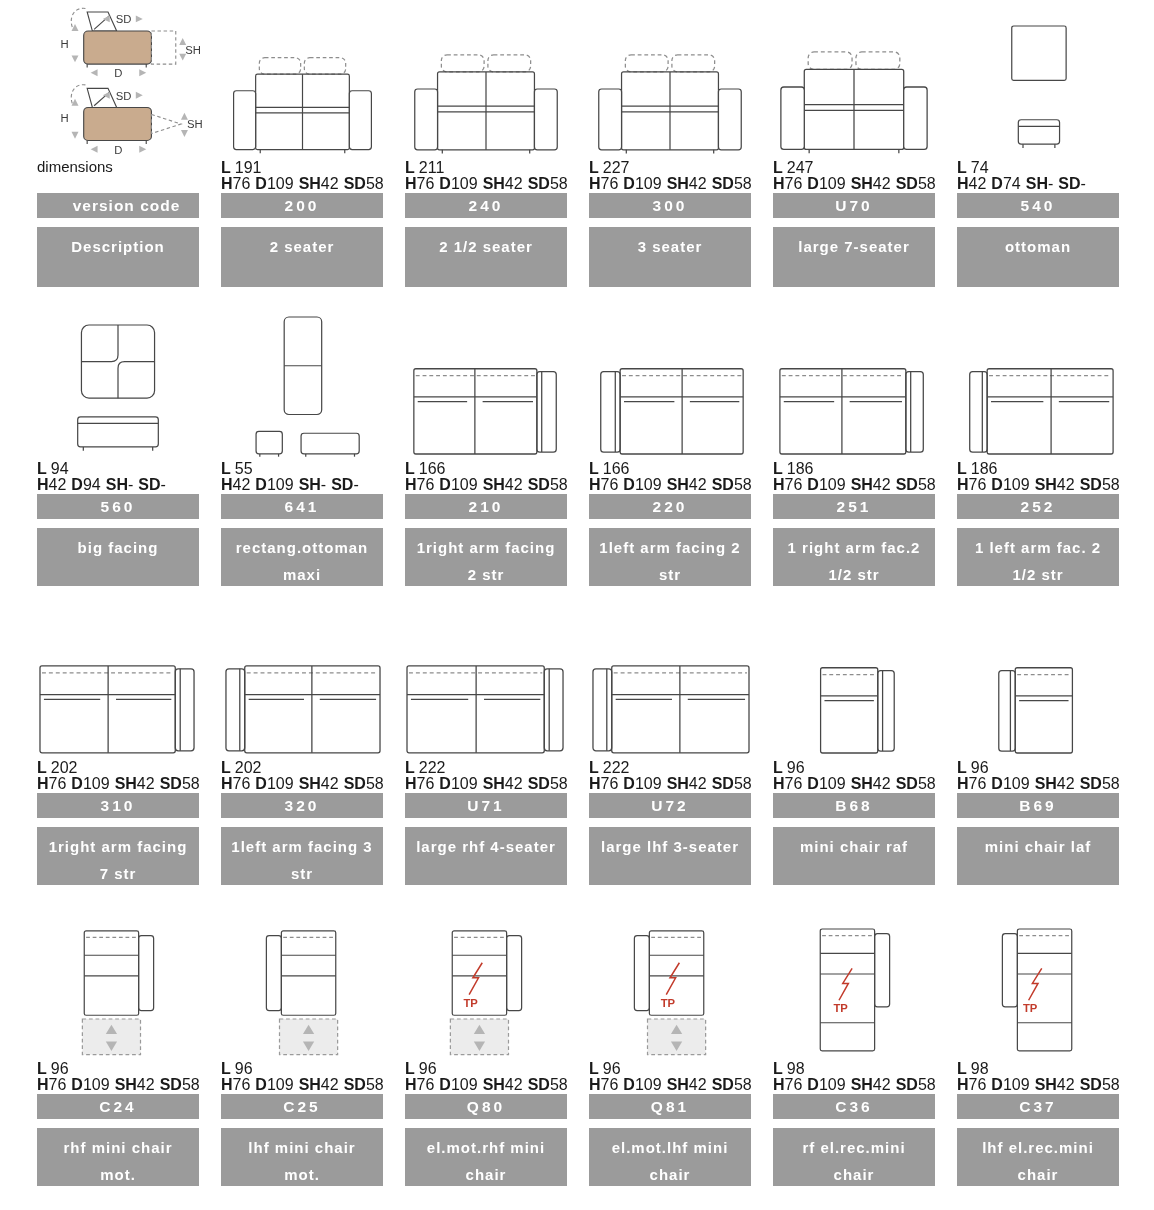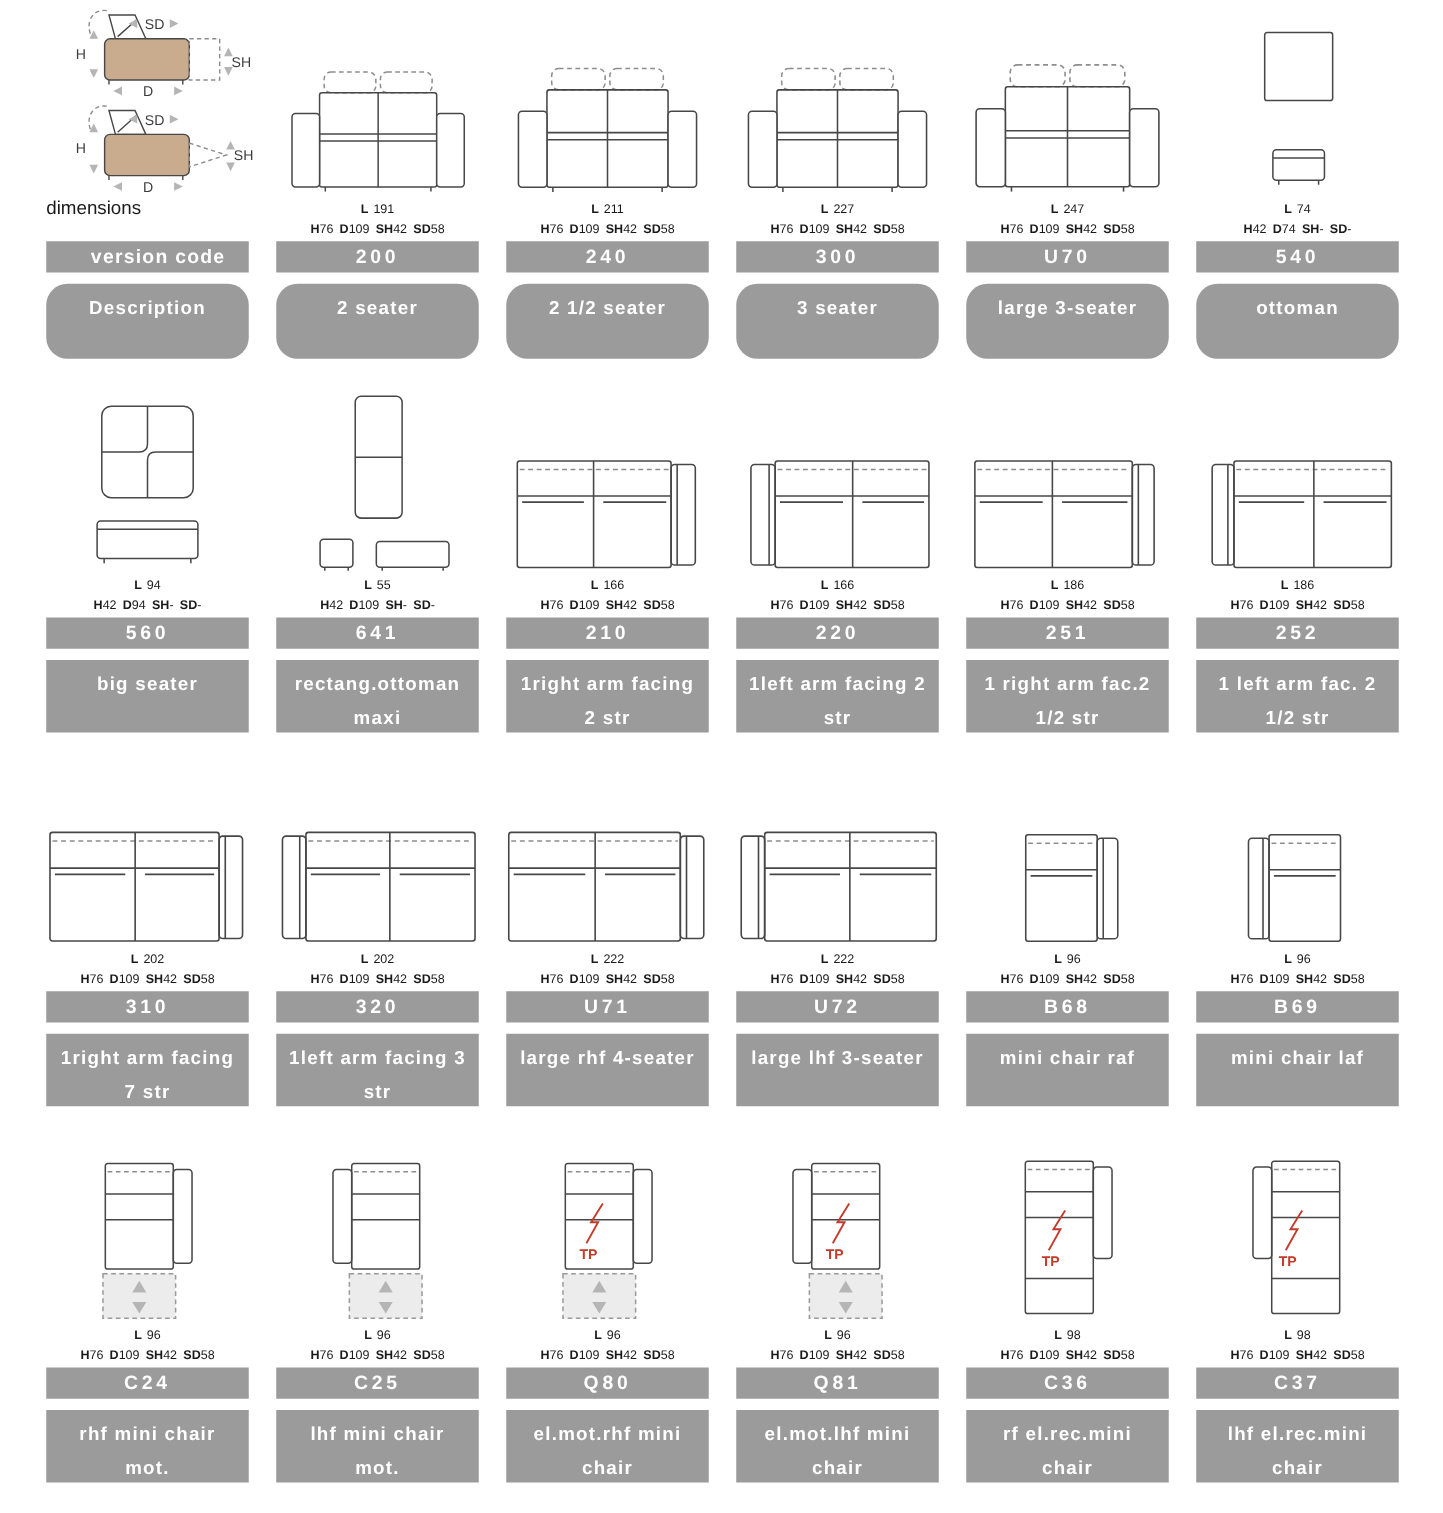--- a/index.html
+++ b/index.html
@@ -8,30 +8,30 @@
   .row{display:grid;grid-template-columns:repeat(6,162px);column-gap:22px;padding-left:37px;}
   .cell{display:flex;flex-direction:column;}
   .draw{display:flex;align-items:flex-end;justify-content:center;}
   .r1 .draw{height:157px;}
   .r2 .draw{height:148px;}
   .r3 .draw{height:112px;}
   .r4 .draw{height:130px;}
   .r2{margin-top:23px;}
   .r3{margin-top:59px;}
   .r4{margin-top:43px;}
-  .dims{height:36px;text-align:center;font-size:10px;line-height:16px;padding-top:3px;box-sizing:border-box;}
+  .dims{height:36px;font-size:16px;line-height:16px;padding-top:3px;box-sizing:border-box;}
   .dims b{font-weight:bold;}
   .pair+.pair{margin-left:5px;}
   .lv{margin-left:4px;}
   .caption{height:36px;text-align:left;font-size:15px;line-height:20px;box-sizing:border-box;}
   .badge{background:#9b9b9b;color:#fff;font-weight:bold;text-align:center;box-sizing:border-box;}
   .code{height:25px;line-height:25px;font-size:15.5px;letter-spacing:3px;margin-bottom:9px;}
   .code.hdrc{letter-spacing:1px;padding-left:17px;}
   .desc{height:58px;padding-top:6px;line-height:27px;font-size:15px;letter-spacing:1px;}
-  .r1 .desc{height:60px;border-radius:17px;}
+  .r1 .desc{height:60px;}
   
   svg{overflow:visible;display:block;}
   .ln{stroke:#474747;fill:none;stroke-width:1.3;}
   .dsh{stroke-dasharray:4 3;stroke:#8d8d8d;}
   .lgt{fill:#ececec;stroke:#9a9a9a;stroke-dasharray:4 3;}
   .arrgray{fill:#b5b5b5;stroke:none;}
   .tan{fill:#c9ab8e;}
   .wht{fill:#fff;}
   .red{stroke:#c23b2b;fill:none;stroke-width:1.6;}
   .redtxt{fill:#c23b2b;stroke:none;font:bold 12px "Liberation Sans",sans-serif;}
@@ -198,21 +198,21 @@
               <line x1="126" y1="104" x2="126" y2="108"></line>
       </g>
           </svg>
         </div>
       <div class="dims">
         <div><span class="pair"><b>L</b><span class="lv">247</span></span></div>
         <div><span class="pair"><b>H</b><span>76</span></span><span class="pair"><b>D</b><span>109</span></span><span class="pair"><b>SH</b><span>42</span></span><span class="pair"><b>SD</b><span>58</span></span></div>
       </div>
       <div class="badge code">U70</div>
       <div class="badge desc">
-          <div>large 3-seater</div>
+          <div>large 7-seater</div>
           <div></div>
         </div>
     </div>
 
     <div class="cell">
       <div class="draw">
           <svg width="150" viewBox="0 0 160 140">
             <g class="ln">
         <rect x="52" y="0" width="58" height="58" rx="2"></rect>
         <rect x="59" y="100" width="44" height="26" rx="3"></rect>
@@ -248,21 +248,21 @@
               <line x1="117" y1="130" x2="117" y2="134"></line>
       </g>
           </svg>
         </div>
       <div class="dims">
         <div><span class="pair"><b>L</b><span class="lv">94</span></span></div>
         <div><span class="pair"><b>H</b><span>42</span></span><span class="pair"><b>D</b><span>94</span></span><span class="pair"><b>SH</b><span>-</span></span><span class="pair"><b>SD</b><span>-</span></span></div>
       </div>
       <div class="badge code">560</div>
       <div class="badge desc">
-          <div>big seater</div>
+          <div>big facing</div>
           <div></div>
         </div>
     </div>
 
     <div class="cell">
       <div class="draw">
           <svg width="150" viewBox="0 0 160 150">
             <g class="ln">
         <rect x="61" y="0" width="40" height="104" rx="5"></rect>
         <line x1="61" y1="52" x2="101" y2="52"></line>

